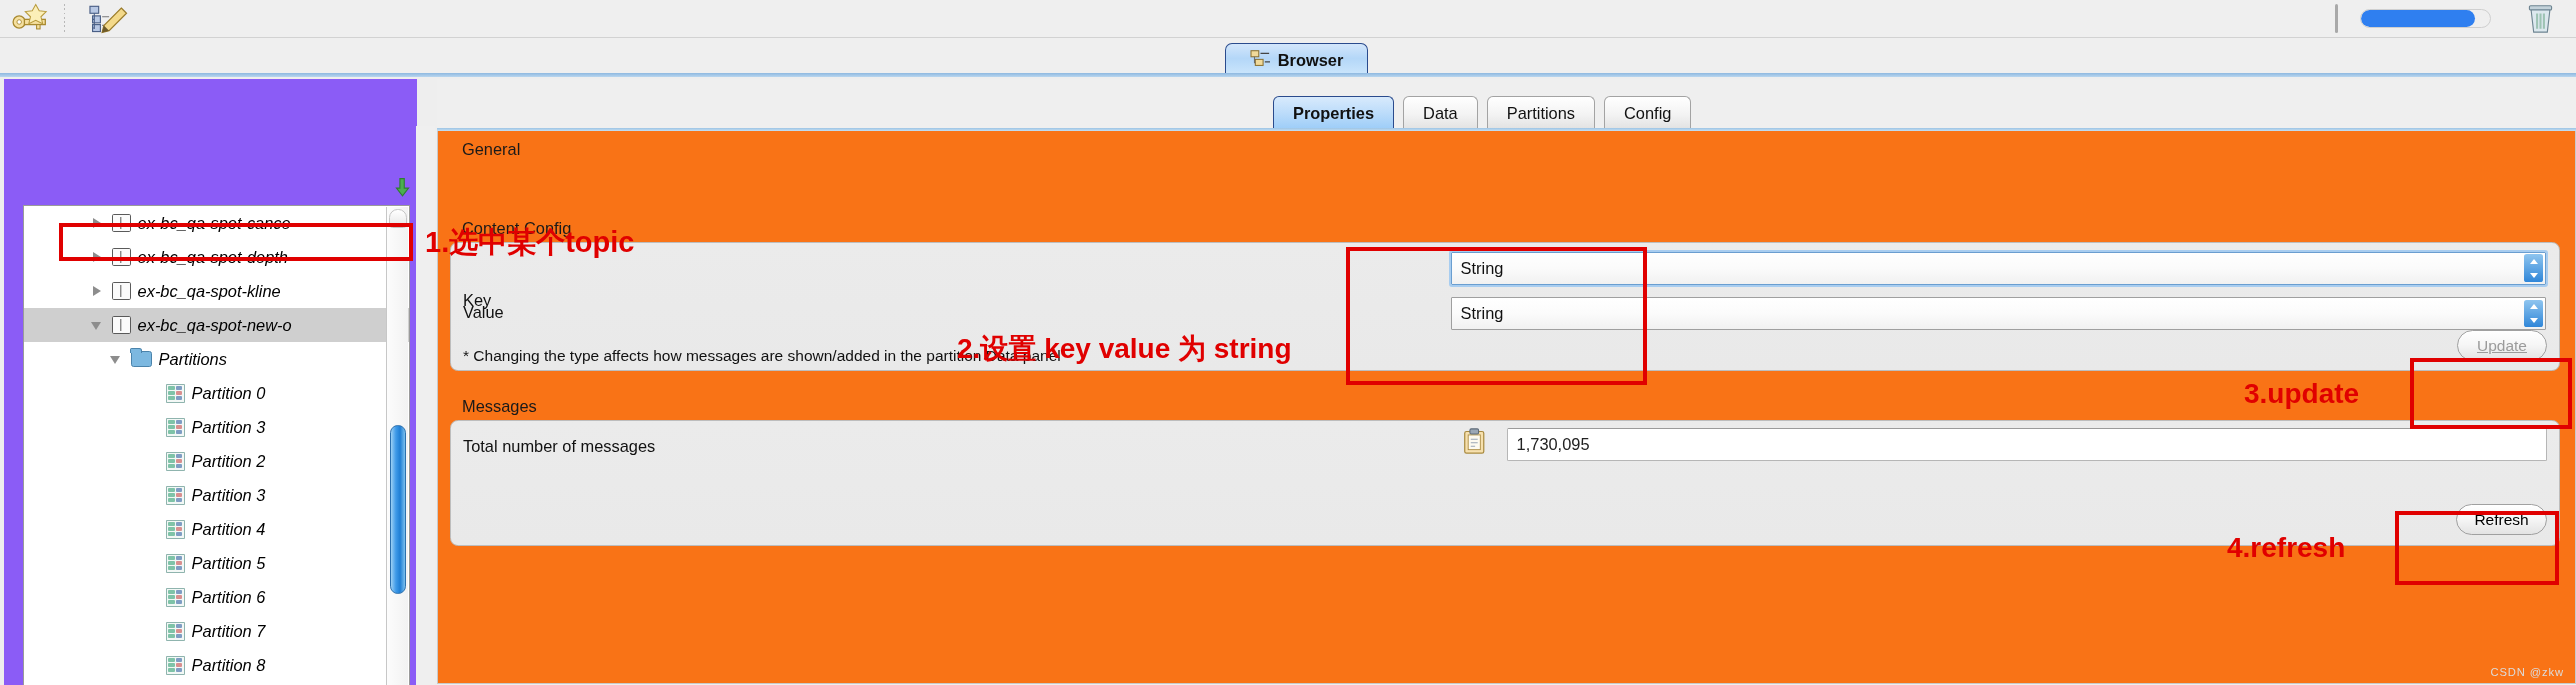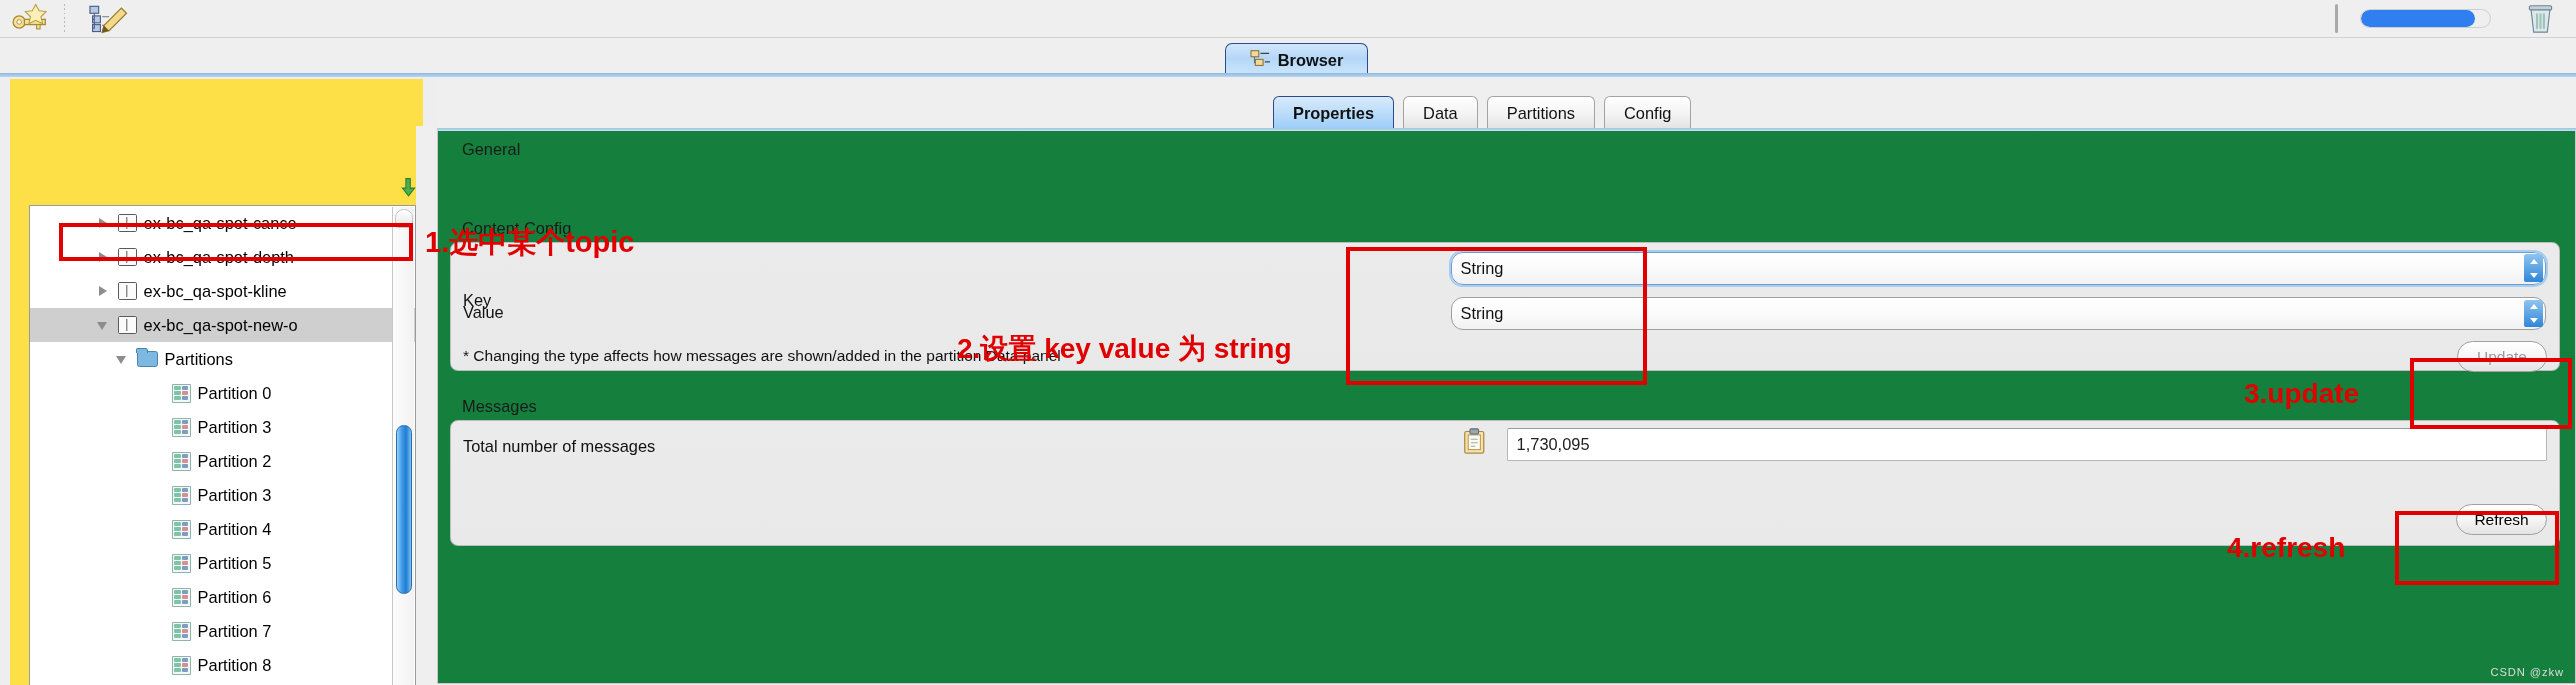--- a/index.html
+++ b/index.html
@@ -54,23 +54,24 @@
     gap: 7px;
     font-size: 16.4px; color: #111; font-weight: 600;
   }
   #browser-underline {
     position: absolute; left: 0; top: 73px; width: 2576px; height: 3.5px;
     background: linear-gradient(to bottom, #8eb8e0, #b9d6ef);
   }
 
   
   #left-panel {
-    position: absolute; left: 10px; top: 79px;
+    position: absolute; left: 4px; top: 79px;
     width: 413px; height: 606px;
-    background: #fde047;
+    background: #8b5cf6;
+    font-style: italic;
   }
   #tree-refresh-icon {
     position: absolute; left: 389px; top: 97px;
     width: 22.5px; height: 22.5px;
   }
   #tree-box {
     position: absolute; left: 19px; top: 126px;
     width: 387px; height: 560px;
     background: #ffffff;
     border: 0.9px solid #9a9a9a;
@@ -179,21 +180,21 @@
   }
   #inner-tab-underline {
     position:absolute; left:0; top:49px; width: 2139px; height:2.6px;
     background: linear-gradient(to bottom,#9dc4e4,#c6dff2);
   }
 
   
   #main-card {
     position: absolute; left: 0px; top: 52px;
     width: 2139px; height: 553px;
-    background: #15803d;
+    background: #f97316;
     border: 0.9px solid #c9c9c9;
     border-top: none;
   }
 
   .group { position: absolute; }
   .group-title {
     position: absolute; left: 12px; top: -1.7px;
     font-size: 16.4px; color: #1a1a1a;
   }
   .group-body {
@@ -209,21 +210,21 @@
     background: #fbfbfb;
     border: 0.9px solid #b6b6b6;
     border-top-color:#9b9b9b;
     border-radius: 1.7px;
     display:flex; align-items:center; padding-left: 8.6px;
     font-size: 16.4px; color: #222;
   }
   .combo {
     position: absolute; height: 33px;
     background: linear-gradient(to bottom,#ffffff 0%,#fbfbfb 50%,#f1f1f1 100%);
-    border: 0.9px solid #9f9f9f; border-radius: 12px;
+    border: 0.9px solid #9f9f9f; border-radius: 1px;
     display:flex; align-items:center; padding-left: 8.6px;
     font-size: 16.4px; color:#111;
   }
   .combo.focused {
     outline: 2.6px solid #a8cdf0;
     border-color:#6a9ed0;
   }
   .combo .arrows {
     position:absolute; right: 1.7px; top: 1.7px; bottom: 1.7px; width: 19px;
     background: linear-gradient(to bottom,#8fc5ef,#2f86d8);
@@ -554,21 +555,21 @@
         <div class="combo" style="left:1000px; top:54px; width:1095px;">
           <span>String</span>
           <span class="arrows">
             <span class="caret-up"></span>
             <span class="caret-dn"></span>
           </span>
         </div>
 
         <div class="note" style="left:12px; top:104px;">* Changing the type affects how messages are shown/added in the partition Data panel</div>
 
-        <div class="btn disabled" style="right:12px; top:98px;">Update</div>
+        <div class="btn disabled" style="right:12px; top:87px;text-decoration:underline;">Update</div>
       </div>
     </div>
 
     <div class="group" style="left:12px; top:268px; width:2110px; height:147px;">
       <div class="group-title">Messages</div>
       <div class="group-body">
 
         <div class="fld-label" style="left:12px; top:15.5px;">Total number of messages</div>
 
         <div style="position:absolute; left:1012px; top:7px;">

